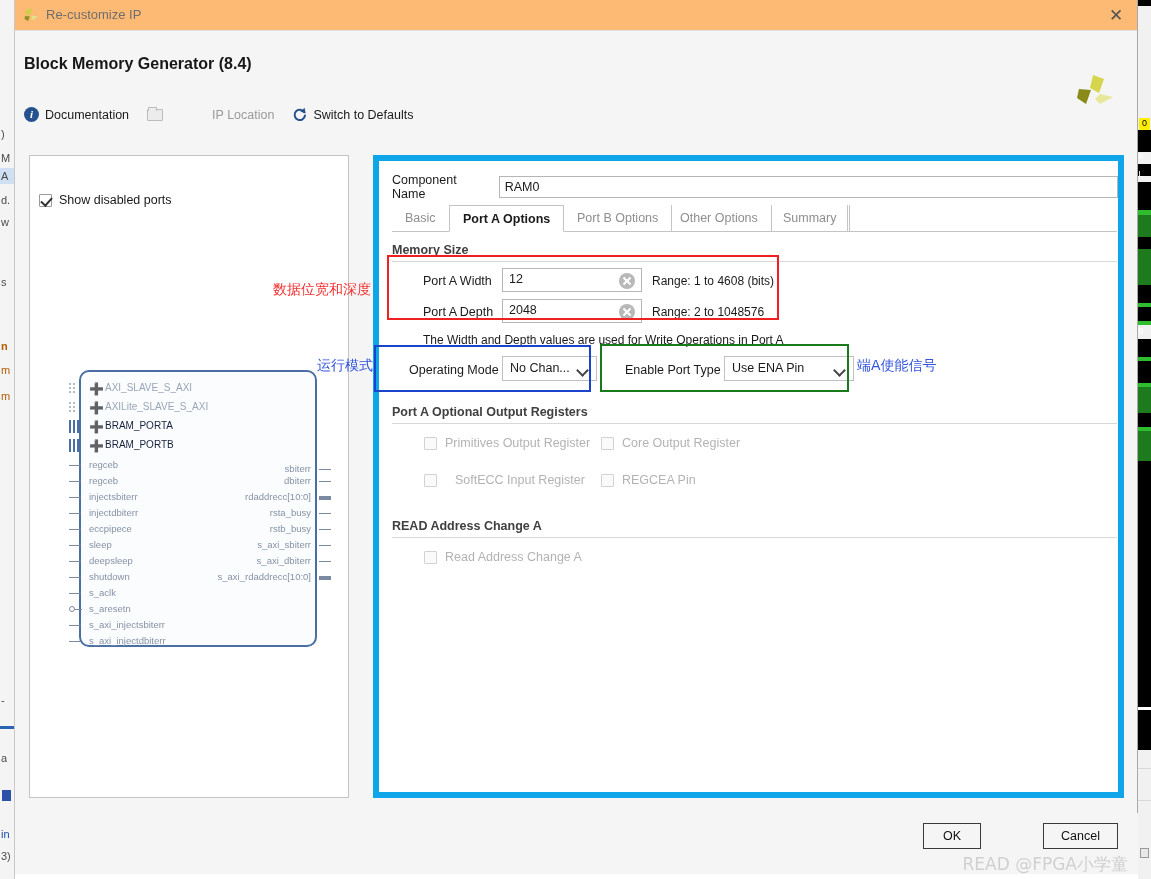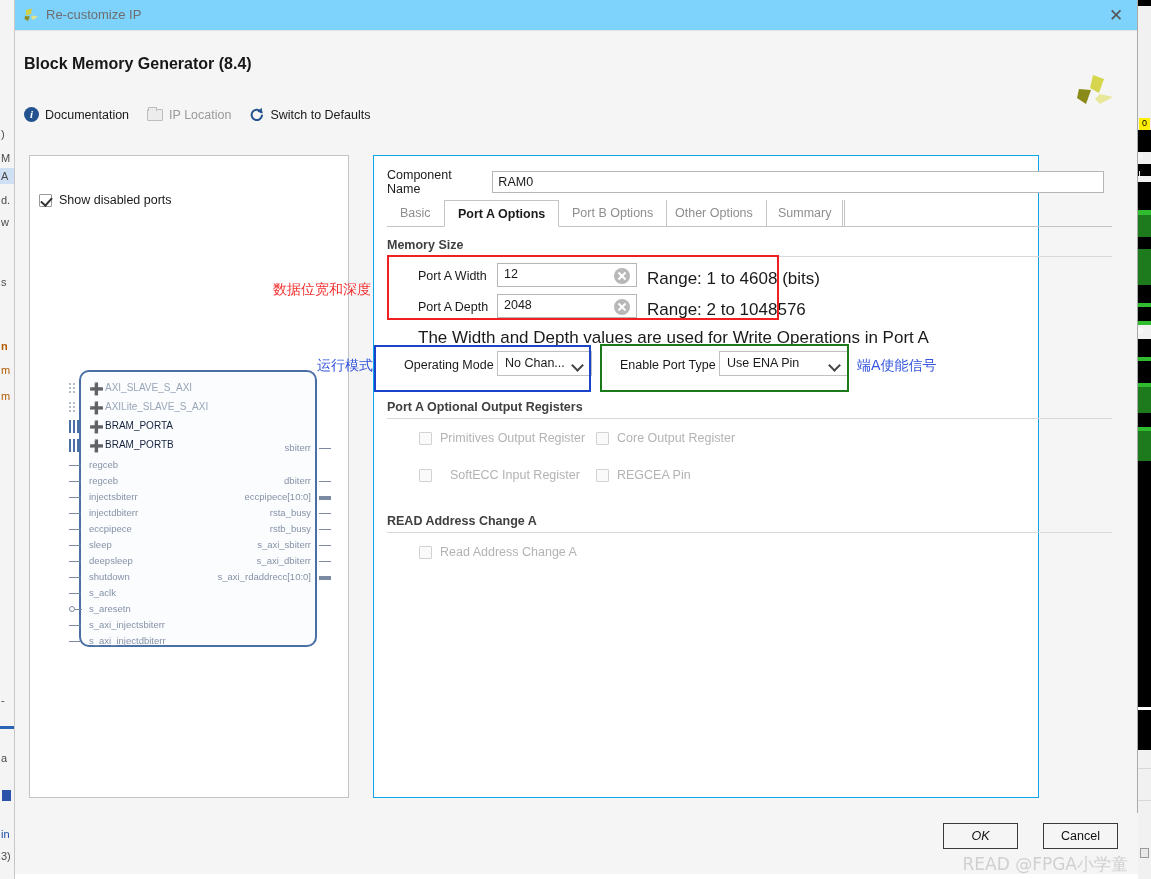--- a/index.html
+++ b/index.html
@@ -51,21 +51,21 @@
   }
 
   
   #dialog {
     position: absolute; left: 15px; top: 0; width: 1123px; height: 874px;
     background: #f5f5f5;
     border-right: 1px solid #a9a9a9;
     border-bottom: 2px solid #9a9a9a;
   }
   #titlebar {
-    position: relative; height: 31px; background: #7dd3fc;
+    position: relative; height: 31px; background: #fdba74;
     border-bottom: 1px solid #e2e2e2;
   }
   #titlebar .tb-icon {
     position: absolute; left: 7px; top: 7px; width: 18px; height: 18px;
   }
   #titlebar .tb-title {
     position: absolute; left: 31px; top: 7px;
     font-size: 13px; color: #6e6e6e;
   }
   #titlebar .tb-close {
@@ -80,21 +80,21 @@
   }
   #hdr .app-title {
     position: absolute; left: 9px; top: 24px;
     font-size: 16px; font-weight: bold; color: #171717;
   }
   #hdr .xlogo { position: absolute; right: 22px; top: 42px; width: 40px; height: 34px; }
 
   #toolrow { position: absolute; left: 9px; top: 76px; display: flex; align-items: center; gap: 18px; }
   .toolitem { display: flex; align-items: center; gap: 6px; font-size: 12.5px; cursor: pointer; }
   .toolitem .lbl { color: #1a1a1a; }
-  .toolitem.disabled .lbl { color: #9a9a9a; }
+  .toolitem.disabled .lbl { color: #9a9a9a; margin-left: 43px; }
 
   .ic-info {
     width: 15px; height: 15px; border-radius: 50%;
     background: #23528f; color: #fff; font-size: 11px; font-weight: bold;
     font-style: italic; text-align: center; line-height: 15px;
     font-family: "Liberation Serif", serif;
   }
   .ic-folder {
     width: 16px; height: 12px; background: #ececec;
     border: 1px solid #bdbdbd; border-radius: 1px; position: relative;
@@ -168,22 +168,22 @@
   .dots { position:absolute; left:-12px; width:9px; height:11px; }
   .dots i { position:absolute; width:2px; height:2px; background:#9aa6b8; border-radius:50%; }
   .bars { position:absolute; left:-12px; width:10px; height:13px; }
   .bars i { position:absolute; top:0; width:2px; height:13px; background:#4a6fa5; }
   .inv { position:absolute; left:-12px; width:12px; height:7px; }
   .inv .c { position:absolute; left:0; top:0; width:6px; height:6px; border:1px solid #7b8aa0; border-radius:50%; background:#fff; }
   .inv .l { position:absolute; left:6px; top:3px; width:7px; height:1px; background:#7b8aa0; }
 
   
   #rightpanel {
-    position: absolute; left: 358px; top: 17px; width: 666px; height: 643px;
-    background: #ffffff; border: 1px solid #0ea5e9;
+    position: absolute; left: 358px; top: 17px; width: 751px; height: 643px;
+    background: #ffffff; border: 6px solid #0ea5e9;
   }
   #cn-row { position:absolute; left: 13px; top: 12px; display:flex; align-items:center; gap:9px; }
   #cn-row .lbl { font-size: 12.5px; color:#1a1a1a; }
   #cn-input {
     width: 643px; height: 22px; border: 1px solid #b6b6b6; background:#fff;
     font-size: 12.5px; color:#1a1a1a; padding: 0 5px; line-height:20px;
     font-family: "Liberation Sans", sans-serif;
   }
 
   #rp-tabs {
@@ -217,21 +217,21 @@
   }
   .clearbtn {
     position:absolute; right:6px; top:4px; width:16px; height:16px;
     border-radius:50%; background:#b8b8b8; cursor:pointer;
   }
   .clearbtn::before, .clearbtn::after {
     content:''; position:absolute; left:3px; top:7px; width:10px; height:2px; background:#fff;
   }
   .clearbtn::before { transform: rotate(45deg); }
   .clearbtn::after  { transform: rotate(-45deg); }
-  .rangetxt { position:absolute; font-size:17px; color:#1a1a1a; }
+  .rangetxt { position:absolute; font-size:12px; color:#1a1a1a; }
 
   .combo {
     position:absolute; height:25px; border:1px solid #c0c0c0; background:#fff; cursor:pointer;
   }
   .combo .cval { position:absolute; left:7px; top:4px; font-size:12.5px; color:#1a1a1a; }
   .combo .carat {
     position:absolute; right:9px; top:9px; width:9px; height:9px;
   }
   .combo .carat::after {
     content:''; position:absolute; left:0; top:0; width:7px; height:7px;
@@ -463,31 +463,31 @@
         </div>
         <div class="pinrow" style="top:247px;">
             <span class="stub-l" style="top:6px"></span>
             <span class="pin-l">s_axi_injectsbiterr</span>
           </div>
         <div class="pinrow" style="top:263px;">
             <span class="stub-l" style="top:6px"></span>
             <span class="pin-l">s_axi_injectdbiterr</span>
           </div>
 
-        <div class="pinrow" style="top:70px;">
+        <div class="pinrow" style="top:91px;">
             <span class="stub-r" style="top:6px"></span>
             <span class="pin-r">sbiterr</span>
           </div>
         <div class="pinrow" style="top:103px;">
             <span class="stub-r" style="top:6px"></span>
             <span class="pin-r">dbiterr</span>
           </div>
         <div class="pinrow" style="top:119px;">
             <span class="stub-rb" style="top:5px"></span>
-            <span class="pin-r">eccpipece[10:0]</span>
+            <span class="pin-r">rdaddrecc[10:0]</span>
           </div>
         <div class="pinrow" style="top:135px;">
             <span class="stub-r" style="top:6px"></span>
             <span class="pin-r">rsta_busy</span>
           </div>
         <div class="pinrow" style="top:151px;">
             <span class="stub-r" style="top:6px"></span>
             <span class="pin-r">rstb_busy</span>
           </div>
         <div class="pinrow" style="top:167px;">
@@ -584,17 +584,17 @@
     <div class="outline" style="left:372px;top:117px;width:392px;height:65px;border-color:#f02020;"></div>
     <div class="outline" style="left:359px;top:207px;width:217px;height:47px;border-color:#1a44cc;"></div>
     <div class="outline" style="left:585px;top:206px;width:249px;height:48px;border-color:#1a7a1a;"></div>
 
     <div class="anno" style="left:258px;top:143px;color:#f23030;">数据位宽和深度</div>
     <div class="anno" style="left:302px;top:219px;color:#3355dd;">运行模式</div>
     <div class="anno" style="left:842px;top:219px;color:#3355dd;">端A使能信号</div>
   </div>
 
   <div id="footer">
-    <div class="btn" style="left:928px;width:75px;font-style:italic;">OK</div>
+    <div class="btn" style="left:908px;width:58px;">OK</div>
     <div class="btn" style="left:1028px;width:75px;">Cancel</div>
     <div id="watermark">READ @FPGA小学童</div>
   </div>
 </div>
 
 </body></html>

